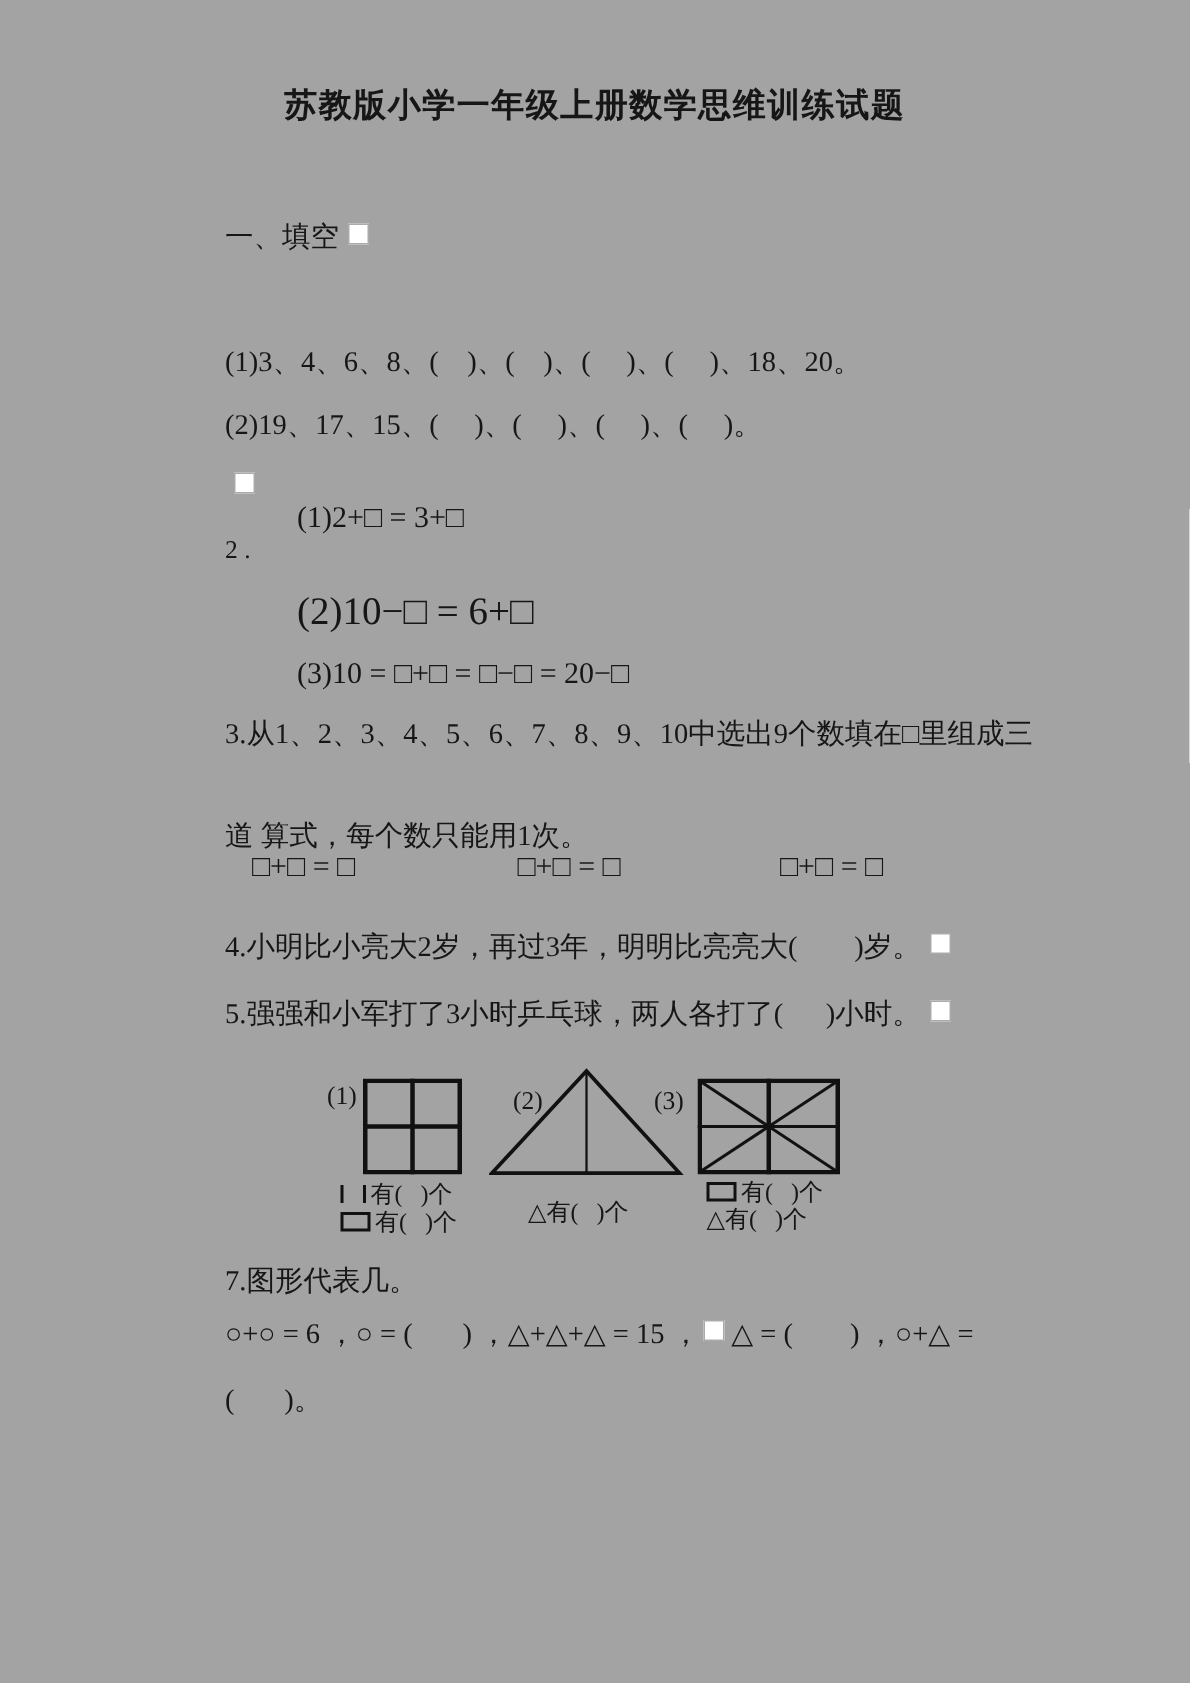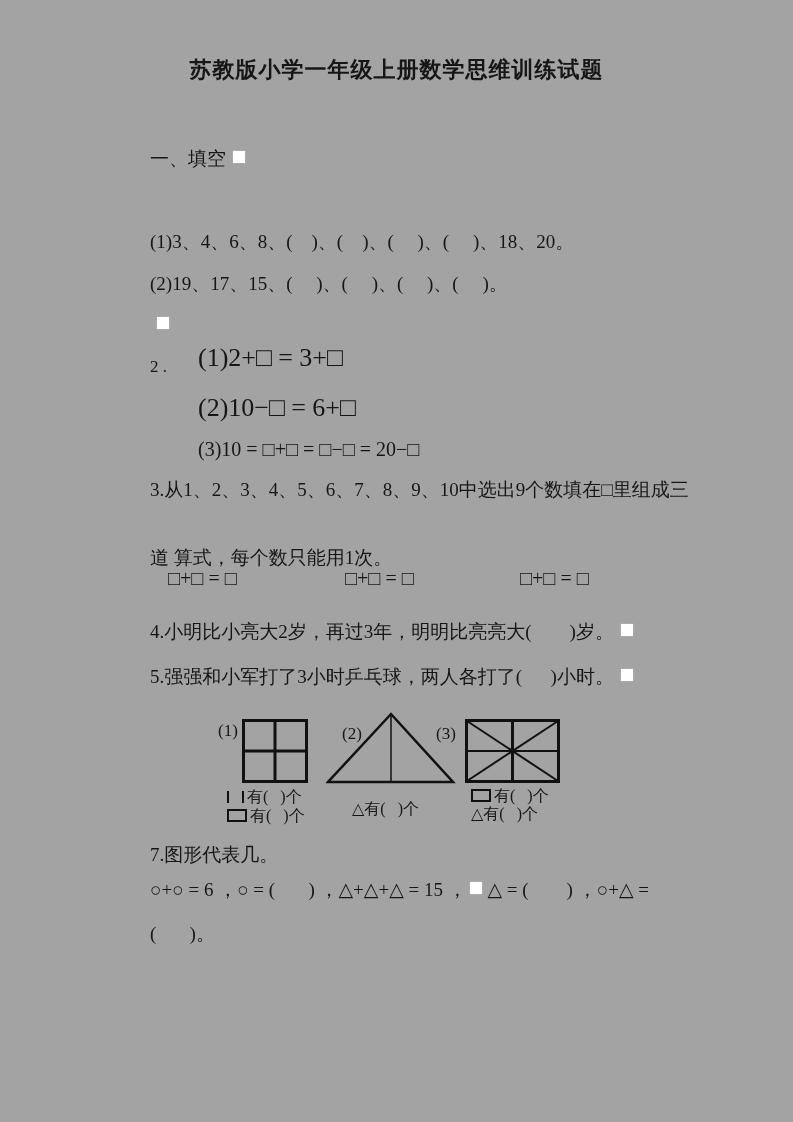--- a/index.html
+++ b/index.html
@@ -40,21 +40,21 @@
 
   <h1 class="title">苏教版小学一年级上册数学思维训练试题</h1>
 
   <div class="line" style="top:147px"><span>一、填空</span><span class="gb"></span></div>
 
   <div class="line" style="top:230px">(1)3、4、6、8、(    )、(    )、(     )、(     )、18、20。</div>
   <div class="line" style="top:272px">(2)19、17、15、(     )、(     )、(     )、(     )。</div>
   <div class="line" style="top:313px"><span class="gb"></span></div>
 
   <div class="line" style="top:355px;font-size:17px">2 .</div>
-  <div class="line" style="top:346px;left:166px;font-size:26px">(1)2+□ = 3+□</div>
+  <div class="line" style="top:334px;left:166px;font-size:20px">(1)2+□ = 3+□</div>
   <div class="line" style="top:396px;left:166px;font-size:26px">(2)10−□ = 6+□</div>
   <div class="line" style="top:438px;left:166px;font-size:20px">(3)10 = □+□ = □−□ = 20−□</div>
 
   <div class="line" style="top:478px">3.从1、2、3、4、5、6、7、8、9、10中选出9个数填在□里组成三</div>
   <div class="line" style="top:546px">道 算式，每个数只能用1次。</div>
   <div class="eq" style="top:567px;left:168px">□+□ = □</div>
   <div class="eq" style="top:567px;left:345px">□+□ = □</div>
   <div class="eq" style="top:567px;left:520px">□+□ = □</div>
 
   <div class="line" style="top:620px"><span>4.小明比小亮大2岁，再过3年，明明比亮亮大(        )岁。</span><span class="gb"></span></div>

